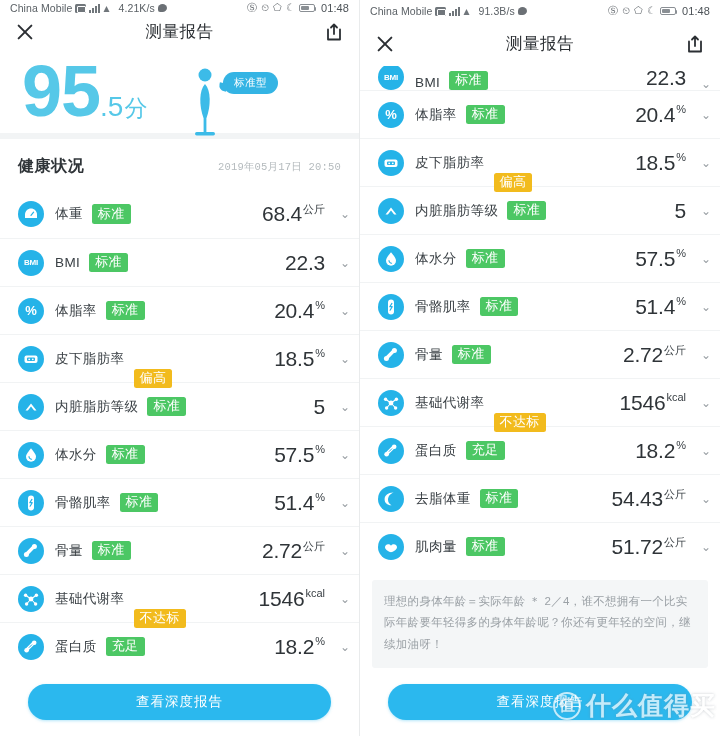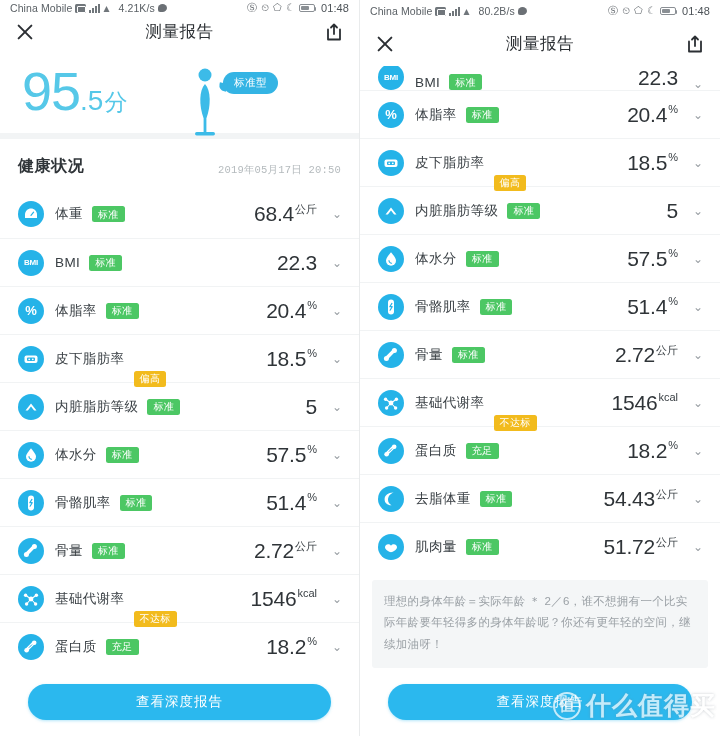--- a/index.html
+++ b/index.html
@@ -73,21 +73,21 @@
   
   .score-wrap {
     height: 116px; position: relative;
     display: flex; align-items: center;
     padding: 0 22px;
   }
   .score {
     color: #56c8e8; line-height: 1;
     display: flex; align-items: baseline;
   }
-  .score .int { font-size: 54px; font-weight: 400; letter-spacing: -1px; }
+  .score .int { font-size: 72px; font-weight: 700; letter-spacing: -1px; }
   .score .dec { font-size: 28px; font-weight: 400; }
   .score .unit { font-size: 23px; font-weight: 400; margin-left: 1px; }
   .figure-wrap {
     position: absolute; right: 44px; top: 18px;
     width: 130px; height: 82px;
   }
   .figure { position: absolute; left: 0; top: 0; }
   .body-badge {
     position: absolute; left: 38px; top: 6px;
     background: #34b4e4; color: #fff;
@@ -96,51 +96,51 @@
   }
   .body-badge::after {
     content: ""; position: absolute; left: -4px; bottom: 3px;
     width: 8px; height: 8px; background: #34b4e4;
     border-radius: 0 0 0 6px; transform: rotate(12deg);
   }
   .sep-band { height: 8px; background: #f2f4f5; }
 
   
   .section-head {
-    display: flex; align-items: flex-end;
+    display: flex; align-items: center;
     padding: 17px 18px 13px 18px;
   }
   .section-title { font-size: 16px; font-weight: 700; color: #2f3438; letter-spacing: .6px; }
   .section-date { margin-left: auto; font-size: 10.5px; color: #b4babd; letter-spacing: .2px; font-family: Liberation Mono, monospace; }
 
   
   .rows { }
   .row {
     display: flex; align-items: center;
-    height: 48px; padding: 0 16px 0 18px;
+    height: 48px; padding: 0 8px 0 18px;
     border-top: 1px solid #f1f3f4;
     background: #fff;
   }
   .row.first { border-top: none; }
   .row.clipped { height: 24px; align-items: flex-end; overflow: hidden; border-top: none; }
   .ic {
     width: 26px; height: 26px; border-radius: 50%;
     background: #25b3e8; color: #fff;
     display: flex; align-items: center; justify-content: center;
     flex: 0 0 26px; overflow: hidden;
   }
   .ic svg { display:block; }
   .ic .txt { font-size: 8px; font-weight: 700; letter-spacing: -.2px; }
   .ic .pct { font-size: 13px; font-weight: 700; }
   .row-label {
     margin-left: 11px; font-size: 13.5px; color: #3a4045; letter-spacing: .4px;
     white-space: nowrap;
   }
   .badge {
-    margin-left: 9px; font-size: 10px; color: #fff;
+    margin-left: 9px; font-size: 13px; color: #fff;
     padding: 2.5px 6px; border-radius: 2.5px; letter-spacing: .4px;
     white-space: nowrap; line-height: 1.1;
   }
   .badge.ok { background: #4cc764; }
   .badge.warn { background: #f2bb1d; margin-top: 40px; }
   .row-value {
     margin-left: auto; display: flex; align-items: flex-start;
     color: #2f3438;
   }
   .row-value .num { font-size: 21px; letter-spacing: -.2px; }
@@ -421,21 +421,21 @@
       <div class="sb-left">
         <span>China Mobile</span>
         <span class="sim"></span>
         <span class="bars">
             <i></i>
             <i></i>
             <i></i>
             <i></i>
           </span>
         <span class="wifi"></span>
-        <span class="netspeed">80.2B/s</span>
+        <span class="netspeed">91.3B/s</span>
         <span class="chat-dot"></span>
       </div>
       <div class="sb-right">
         <span class="sb-ico">Ⓢ</span>
         <span class="sb-ico">⏲</span>
         <span class="sb-ico">⬠</span>
         <span class="sb-ico">☾</span>
         <span class="batt">
             <i></i>
           </span>
@@ -613,21 +613,21 @@
           <span class="row-label">肌肉量</span>
           <span class="badge ok">标准</span>
           <span class="row-value">
             <span class="num">51.72</span>
             <span class="suffix">公斤</span>
           </span>
           <span class="chev">⌄</span>
         </div>
       </div>
 
-    <div class="note">理想的身体年龄＝实际年龄 ＊ 2／6，谁不想拥有一个比实际年龄要年轻得多的身体年龄呢？你还有更年轻的空间，继续加油呀！</div>
+    <div class="note">理想的身体年龄＝实际年龄 ＊ 2／4，谁不想拥有一个比实际年龄要年轻得多的身体年龄呢？你还有更年轻的空间，继续加油呀！</div>
 
     <div class="spacer"></div>
 
     <div class="cta-wrap">
       <div class="cta">查看深度报告</div>
     </div>
 
     <div class="watermark">
       <div class="wm-badge">值</div>
       <div class="wm-text">什么值得买</div>

